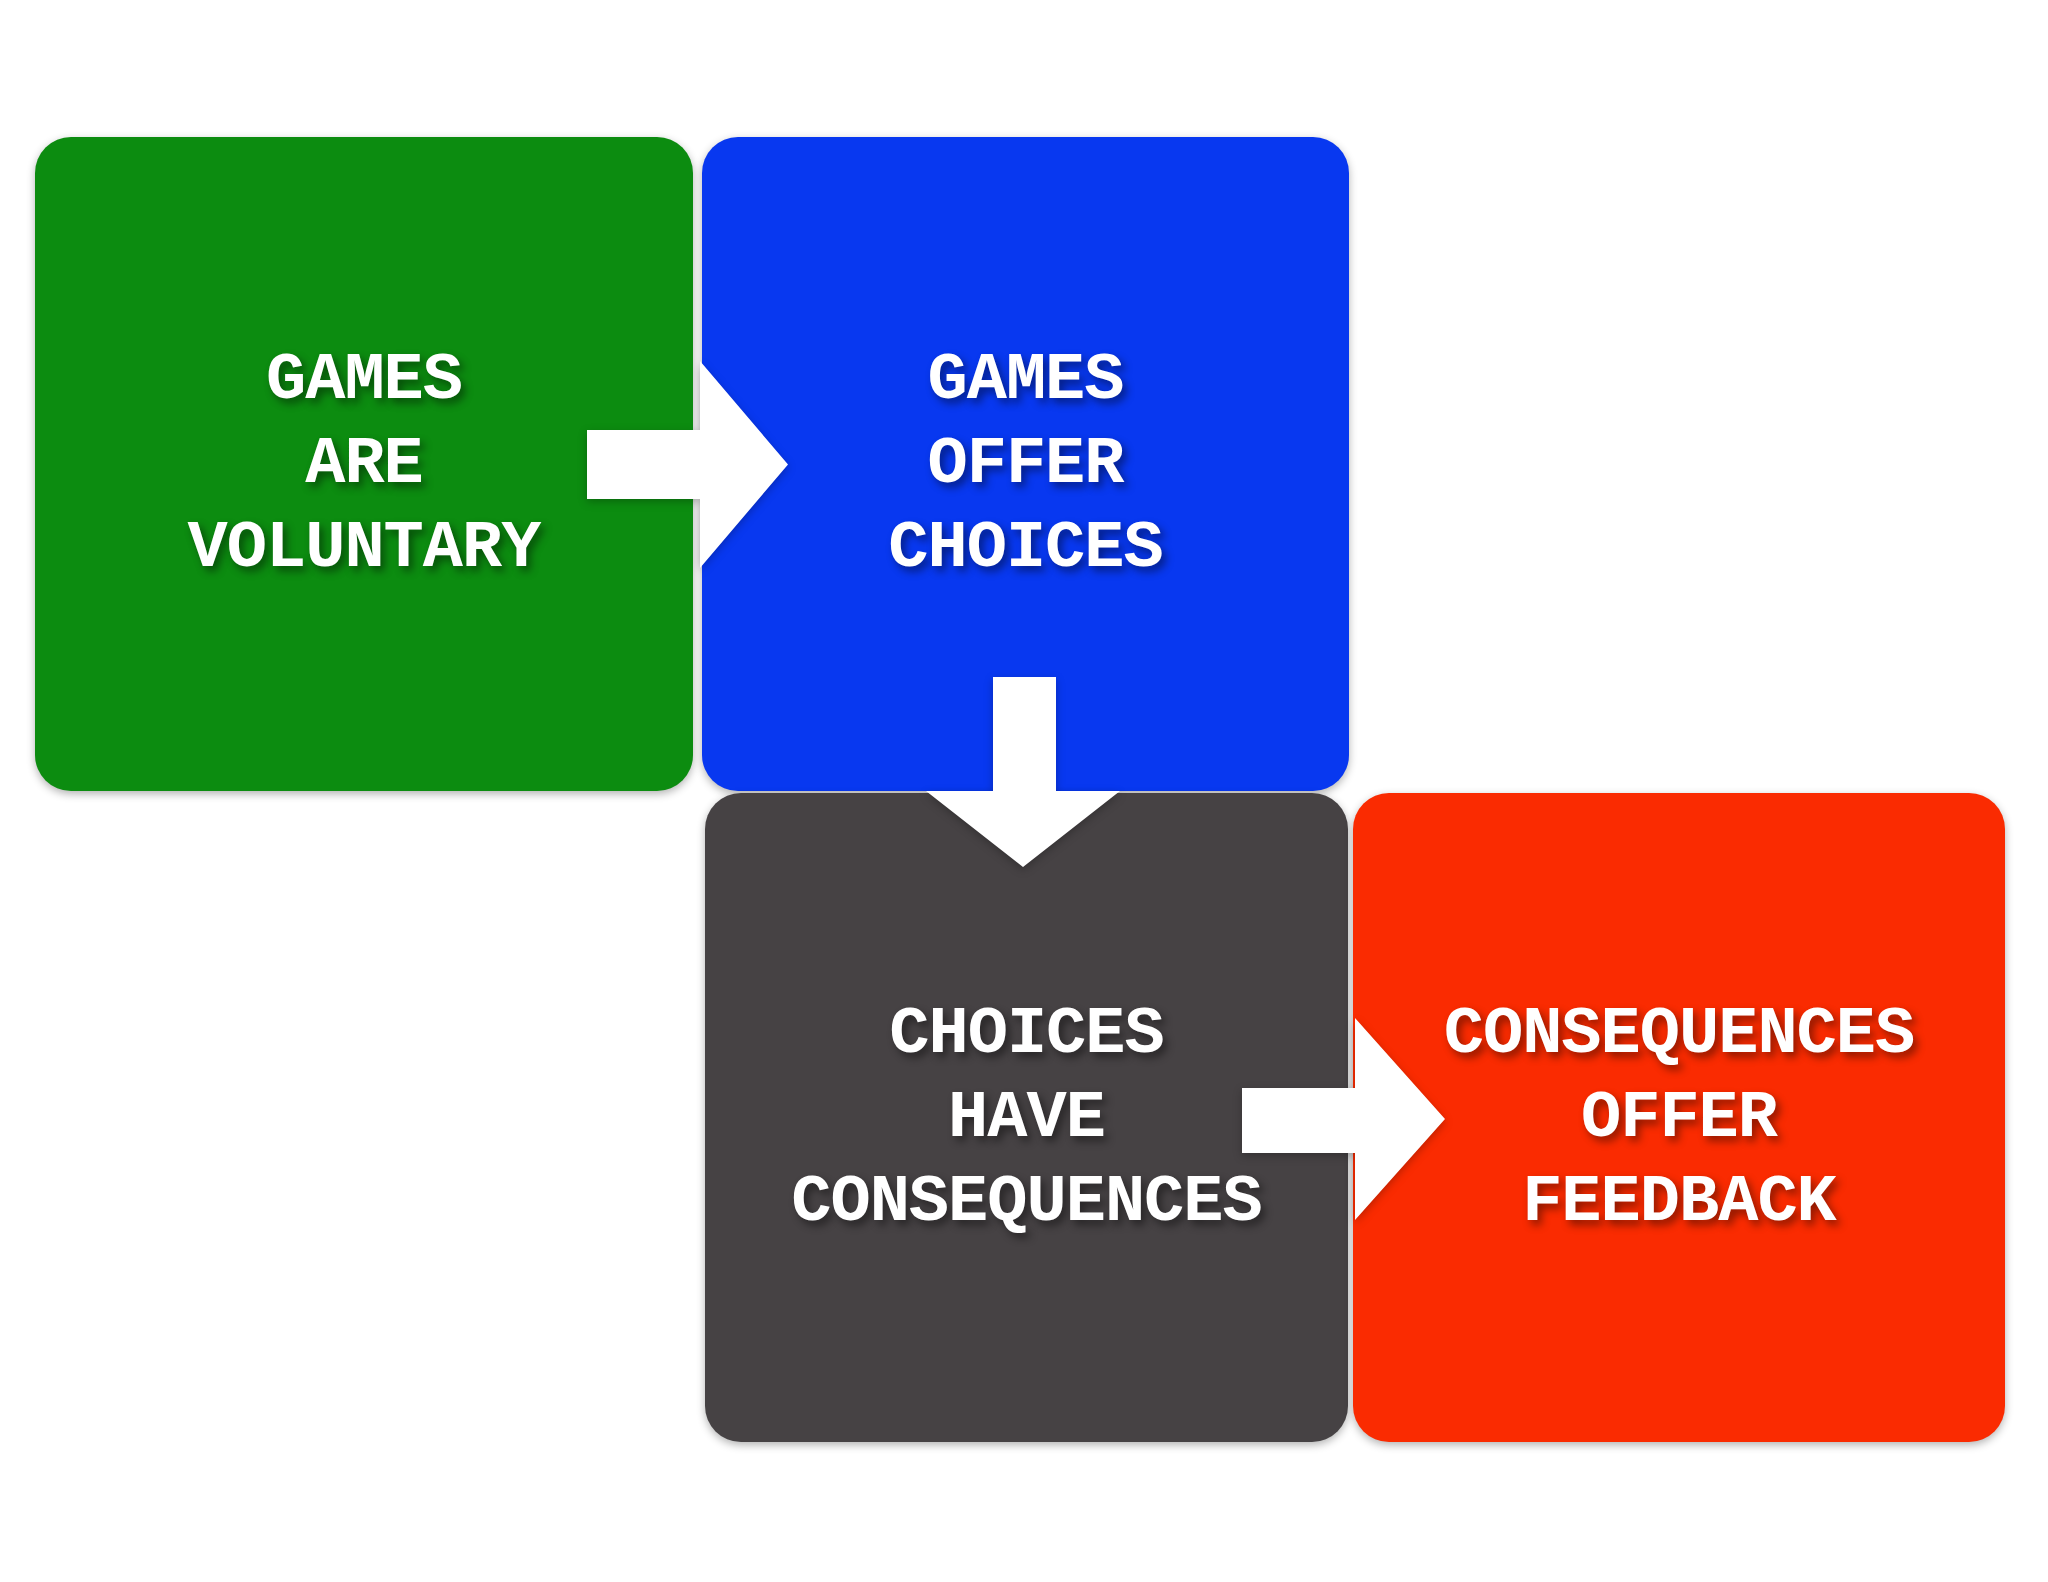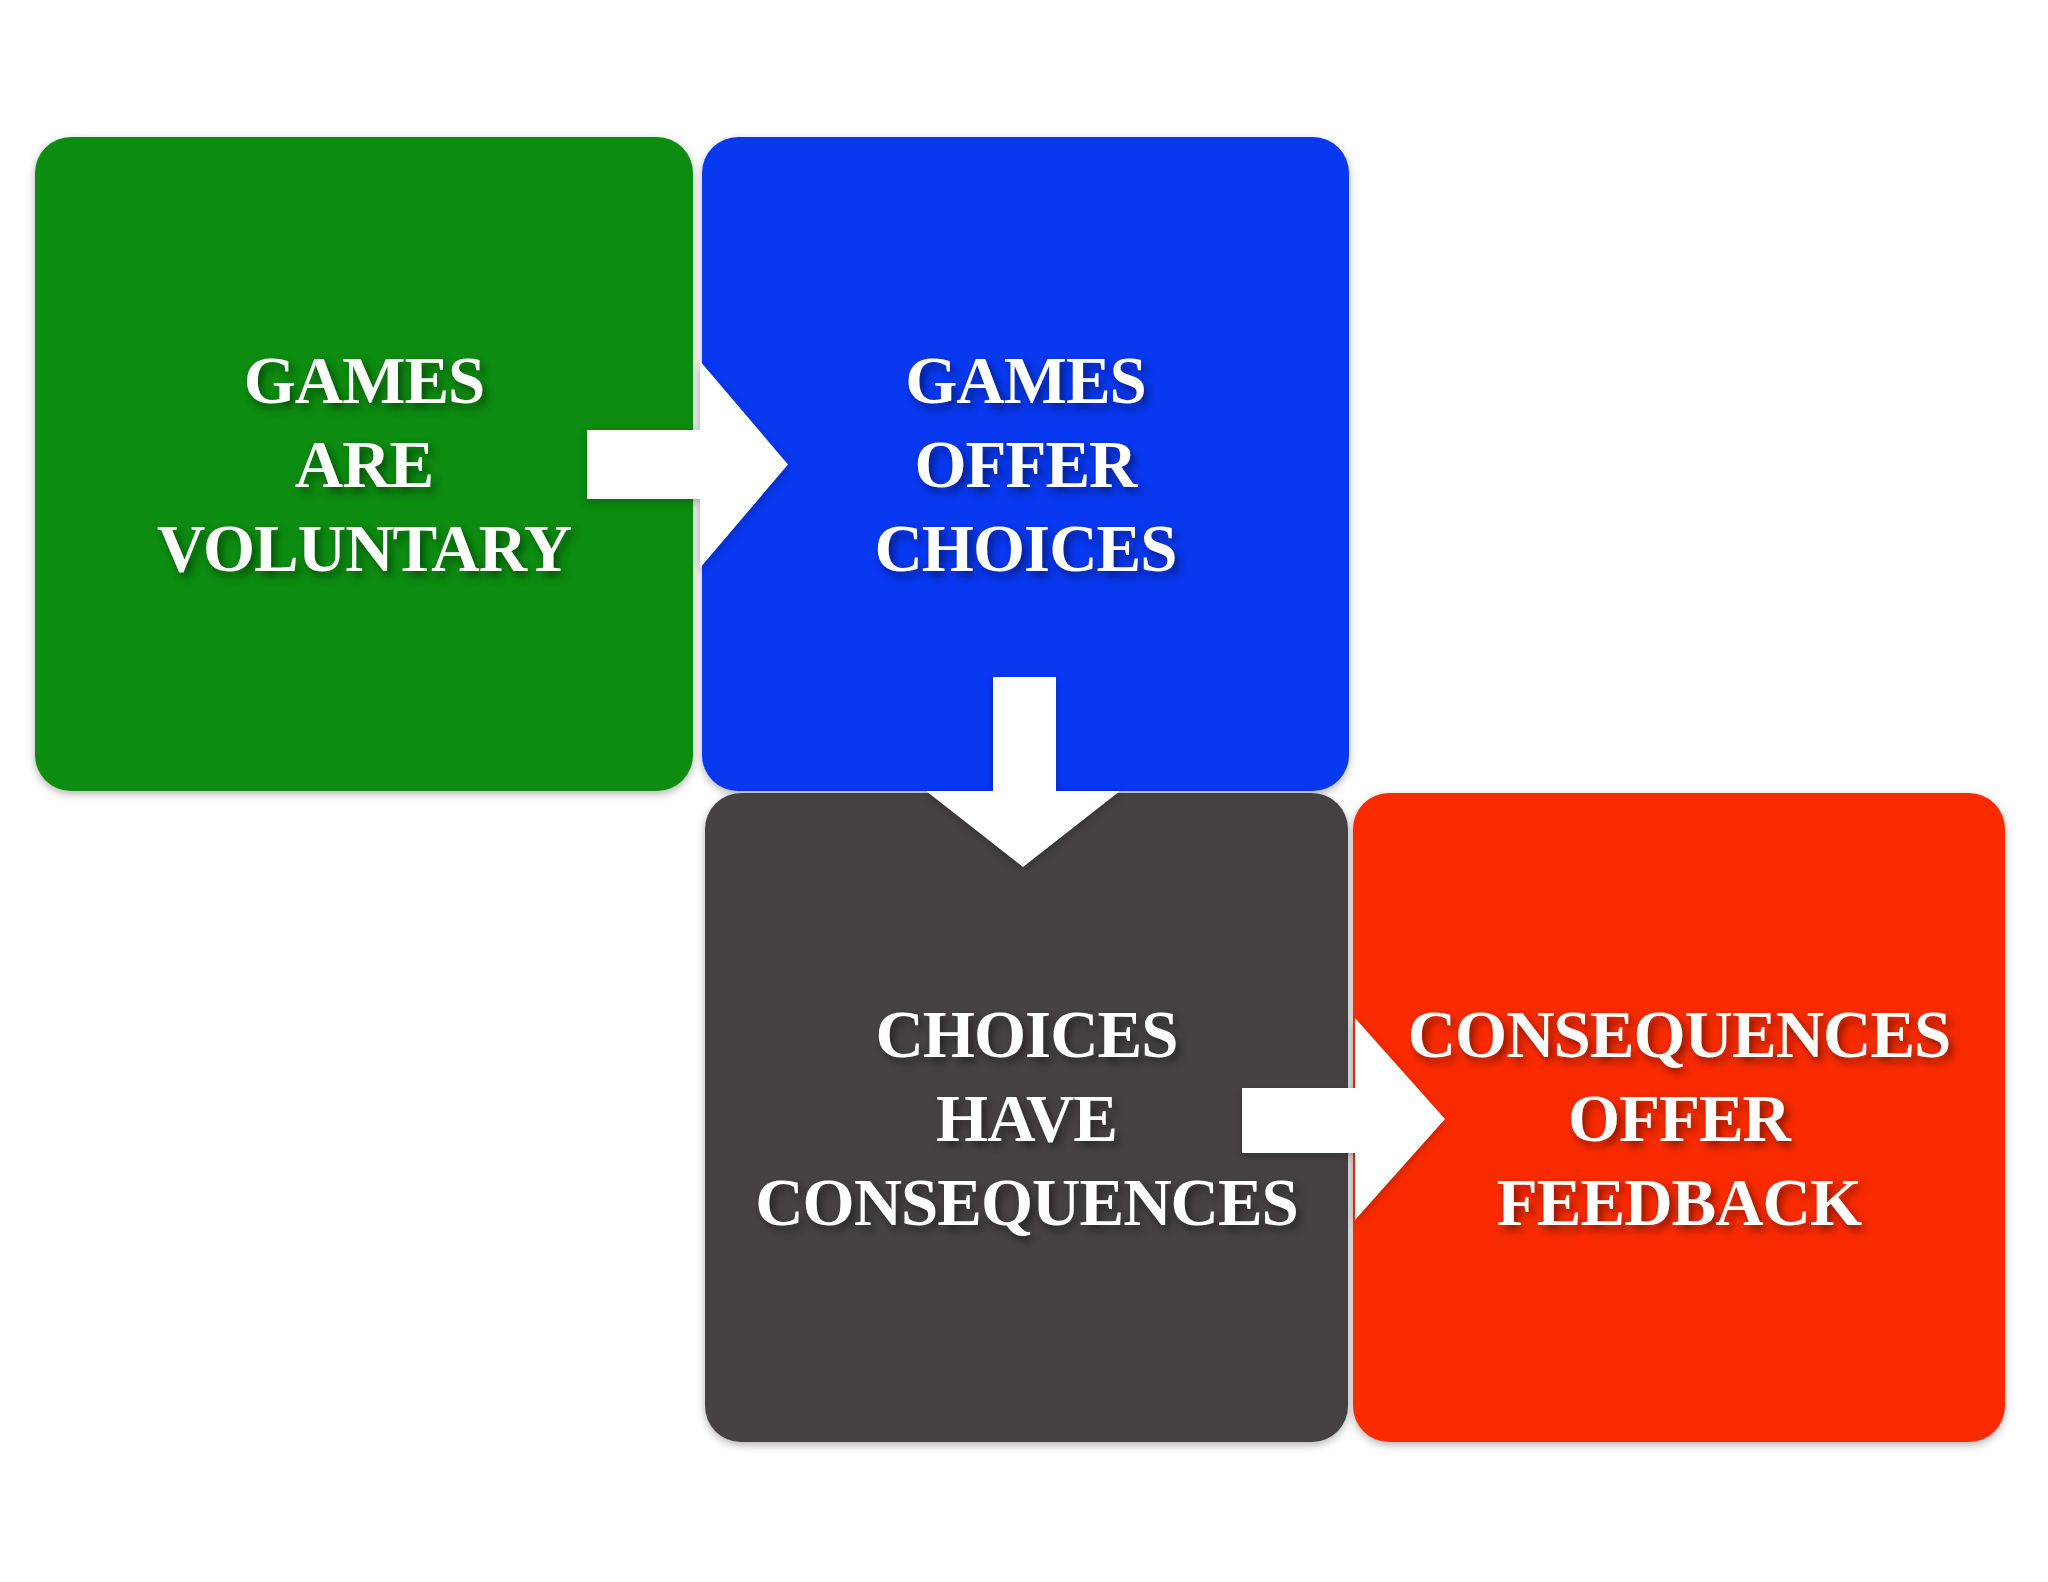--- a/index.html
+++ b/index.html
@@ -6,21 +6,21 @@
     margin: 0;
     padding: 0;
     background: #ffffff;
   }
   .stage {
     position: relative;
     width: 2048px;
     height: 1582px;
     background: #ffffff;
     overflow: hidden;
-    font-family: Liberation Serif, serif;
+    font-family: Liberation Mono, monospace;
   }
   .box {
     position: absolute;
     border-radius: 36px;
     display: flex;
     align-items: center;
     justify-content: center;
     text-align: center;
     box-shadow: 0 3px 8px rgba(0,0,0,0.30);
   }

